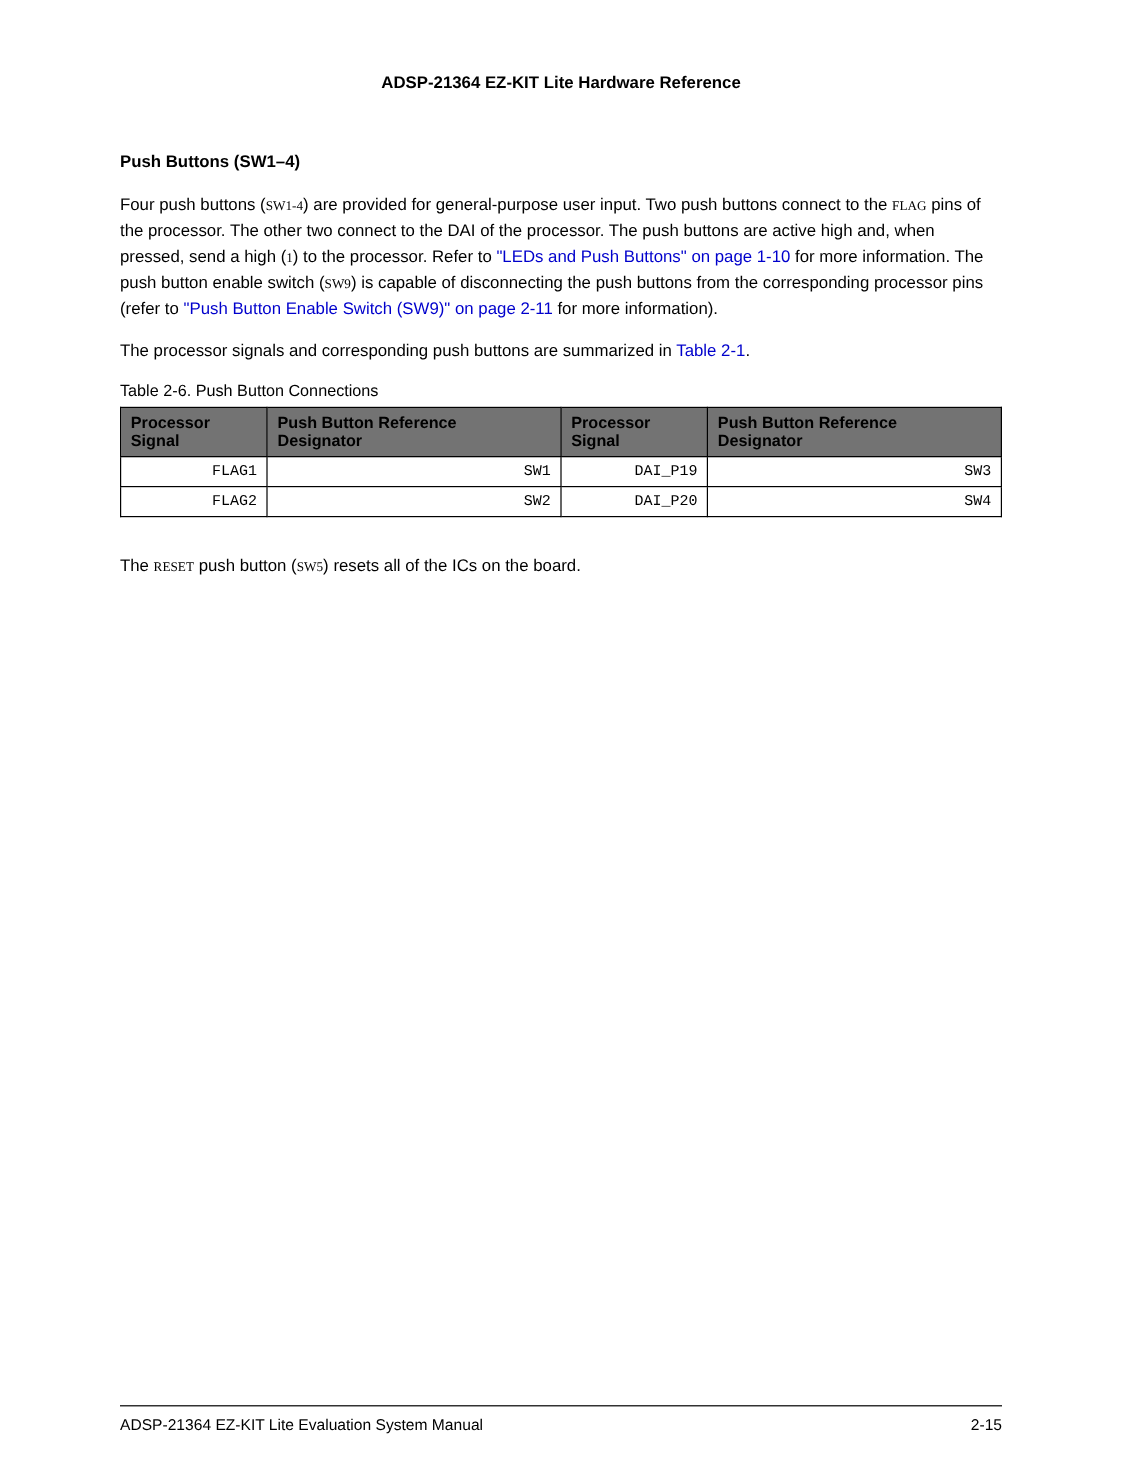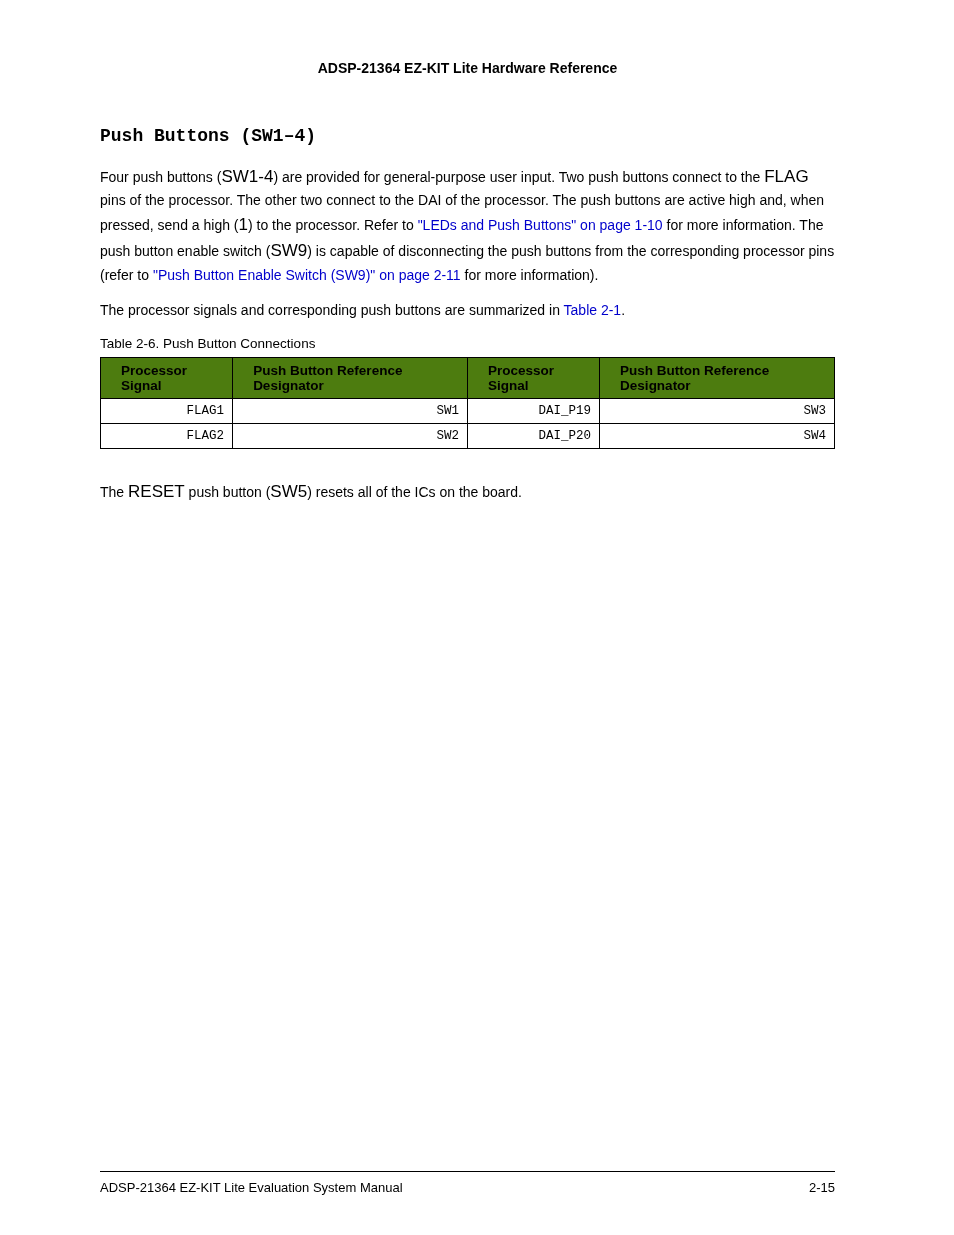--- a/index.html
+++ b/index.html
@@ -27,38 +27,38 @@
 
     .header {
       text-align: center;
       font-weight: bold;
       font-size: 14px;
       margin-bottom: 50px;
       font-family: Arial, Helvetica, sans-serif;
     }
 
     .section-title {
-      font-size: 18px;
+      font-size: 14px;
       font-weight: bold;
-      font-family: Liberation Mono, monospace;
+      font-family: Liberation Sans, sans-serif;
       margin-bottom: 18px;
       margin-top: 10px;
     }
 
     .body-text {
       font-family: Arial, Helvetica, sans-serif;
       font-size: 14px;
       line-height: 1.55;
       margin-bottom: 14px;
       color: #000000;
     }
 
     .body-text code, .inline-code {
-      font-family: Liberation Sans, sans-serif;
-      font-size: 17px;
+      font-family: Liberation Serif, serif;
+      font-size: 11px;
     }
 
     .link {
       color: #0000cc;
       text-decoration: none;
     }
 
     .table-caption {
       font-family: Arial, Helvetica, sans-serif;
       font-size: 13.5px;
@@ -69,23 +69,23 @@
     .data-table {
       border-collapse: collapse;
       width: 100%;
       margin-bottom: 24px;
       font-family: Arial, Helvetica, sans-serif;
       font-size: 13.5px;
     }
 
     .data-table th {
       border: 1px solid #000;
-      padding: 5px 20px;
+      padding: 5px 8px;
       font-weight: bold;
-      background: #4d7c0f;
+      background: #737373;
       vertical-align: top;
       text-align: left;
     }
 
     .data-table td {
       border: 1px solid #000;
       padding: 5px 8px;
       vertical-align: top;
       font-family: "Courier New", Courier, monospace;
       font-size: 12.5px;

